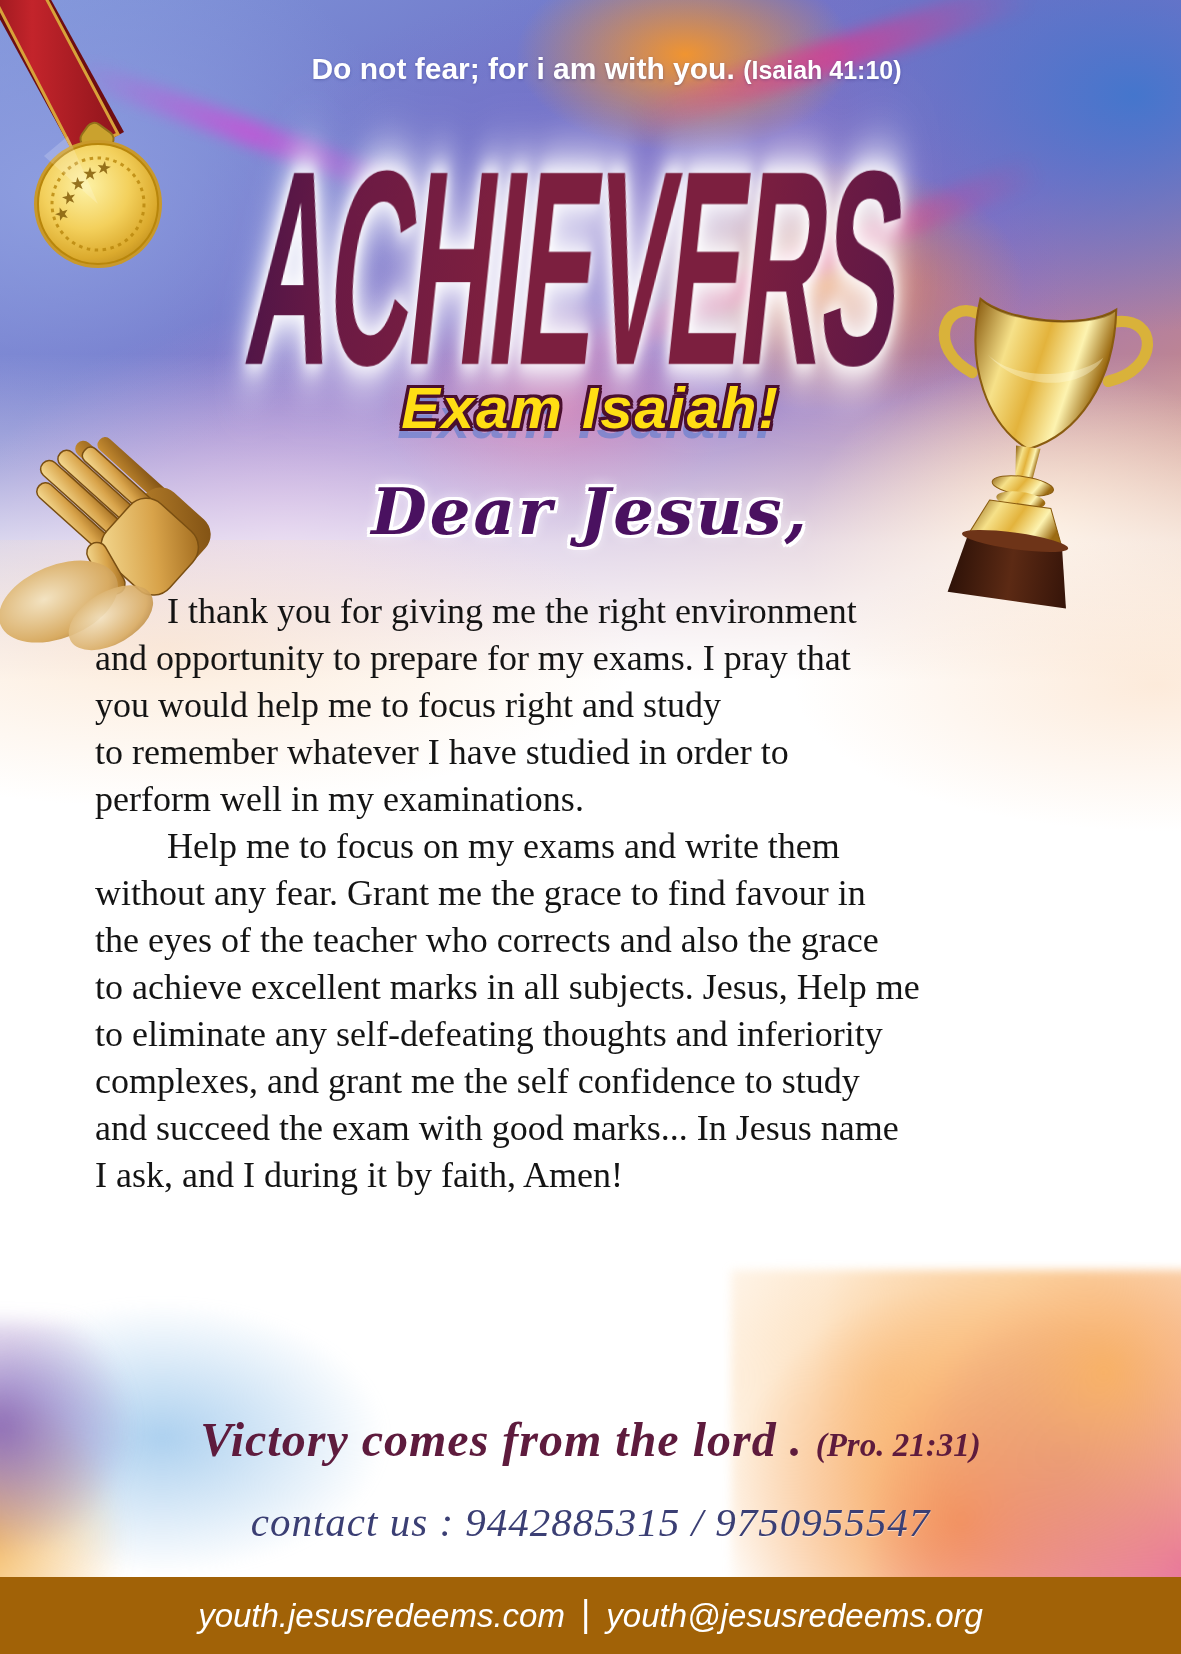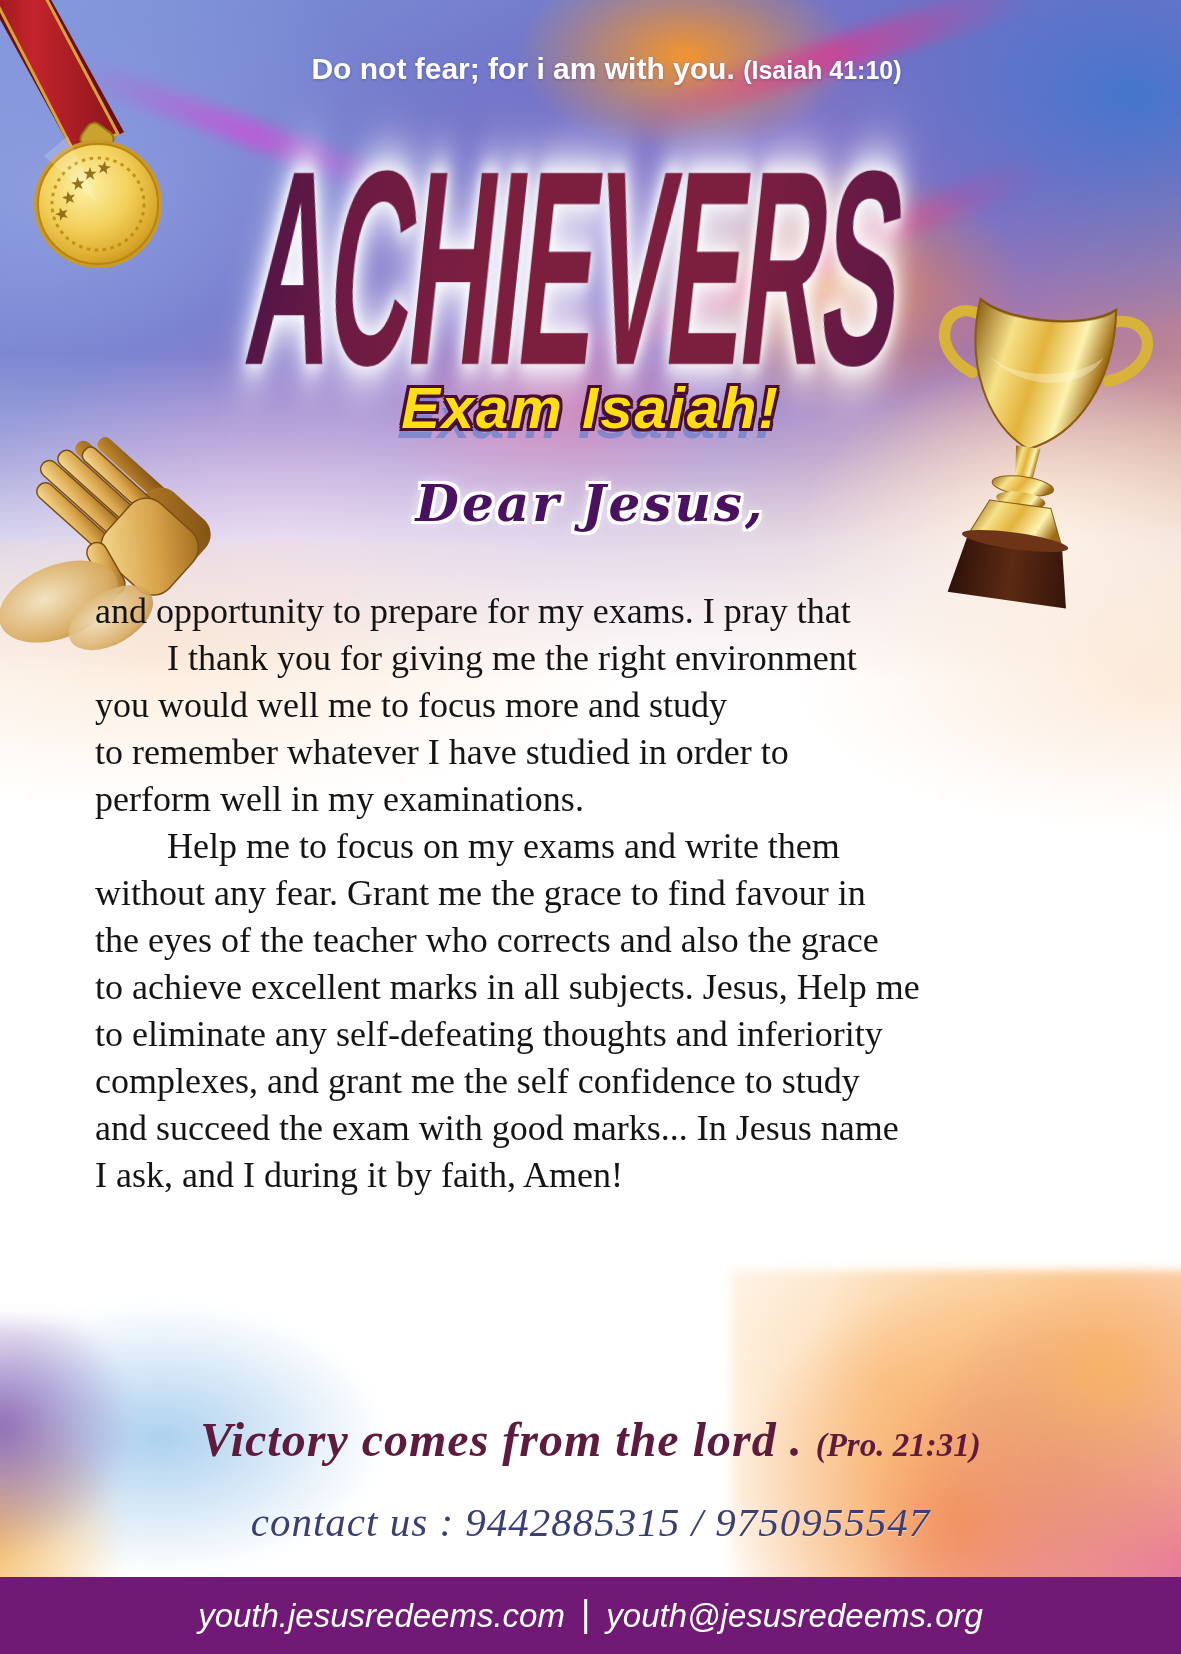--- a/index.html
+++ b/index.html
@@ -80,21 +80,21 @@
     font-size:58px;color:#ffde14;letter-spacing:2px;
     text-shadow:
       -3px -3px 0 #4a0f2e, 3px -3px 0 #4a0f2e, -3px 3px 0 #4a0f2e, 3px 3px 0 #4a0f2e,
       -3px 0 0 #4a0f2e, 3px 0 0 #4a0f2e, 0 -3px 0 #4a0f2e, 0 3px 0 #4a0f2e,
       -4px 10px 0 rgba(110,130,205,.75);
   }
   
   .salutation{
     position:absolute;top:474px;left:0;right:0;text-align:center;
     font-family:"DejaVu Serif",serif;font-style:italic;font-weight:bold;
-    font-size:50px;color:#4a1160;letter-spacing:3px;
+    font-size:64px;color:#4a1160;letter-spacing:3px;
     text-shadow:
       -3px -3px 0 #fff, 3px -3px 0 #fff, -3px 3px 0 #fff, 3px 3px 0 #fff,
       -3px 0 0 #fff, 3px 0 0 #fff, 0 -3px 0 #fff, 0 3px 0 #fff, 0 0 14px #fff;
   }
   
   .prayer{
     position:absolute;top:588px;left:95px;width:1000px;
     font-size:36px;line-height:47px;color:#141414;
   }
   .pline{white-space:nowrap;}
@@ -107,21 +107,21 @@
   }
   .victory .vref{font-size:33px;letter-spacing:0;}
   .contact{
     position:absolute;top:1498px;left:0;right:0;text-align:center;
     font-family:"Liberation Serif",serif;font-style:italic;
     font-size:41px;color:#3b3f74;letter-spacing:1px;
     text-shadow:0 1px 1px rgba(255,255,255,.6);
   }
   
   .footer{
-    position:absolute;left:0;bottom:0;width:1181px;height:77px;background:#701a75;
+    position:absolute;left:0;bottom:0;width:1181px;height:77px;background:#a16207;
     display:flex;align-items:center;justify-content:center;gap:16px;
     color:#ffffff;font-family:"Liberation Sans",sans-serif;font-style:italic;font-size:33px;
   }
   .footer .sep{font-weight:300;font-style:normal;font-size:36px;position:relative;top:-2px;}
   
   .medal{position:absolute;left:-14px;top:-24px;width:240px;height:330px;}
   .hands{position:absolute;left:-6px;top:392px;width:262px;height:262px;}
   .trophy{position:absolute;right:18px;top:272px;width:268px;height:340px;transform:rotate(8deg);}
 </style>
 </head>
@@ -239,23 +239,23 @@
     <span class="ref">(Isaiah 41:10)</span>
   </div>
 
   <div class="title">ACHIEVERS</div>
 
   <div class="subtitle">Exam Isaiah!</div>
 
   <div class="salutation">Dear Jesus,</div>
 
   <div class="prayer">
+      <div class="pline indent">I thank you for giving me the right environment</div>
       <div class="pline">and opportunity to prepare for my exams. I pray that</div>
-      <div class="pline indent">I thank you for giving me the right environment</div>
-      <div class="pline">you would well me to focus more and study</div>
+      <div class="pline">you would help me to focus right and study</div>
       <div class="pline">to remember whatever I have studied in order to</div>
       <div class="pline">perform well in my examinations.</div>
       <div class="pline indent">Help me to focus on my exams and write them</div>
       <div class="pline">without any fear. Grant me the grace to find favour in</div>
       <div class="pline">the eyes of the teacher who corrects and also the grace</div>
       <div class="pline">to achieve excellent marks in all subjects. Jesus, Help me</div>
       <div class="pline">to eliminate any self-defeating thoughts and inferiority</div>
       <div class="pline">complexes, and grant me the self confidence to study</div>
       <div class="pline">and succeed the exam with good marks... In Jesus name</div>
       <div class="pline">I ask, and I during it by faith, Amen!</div>

